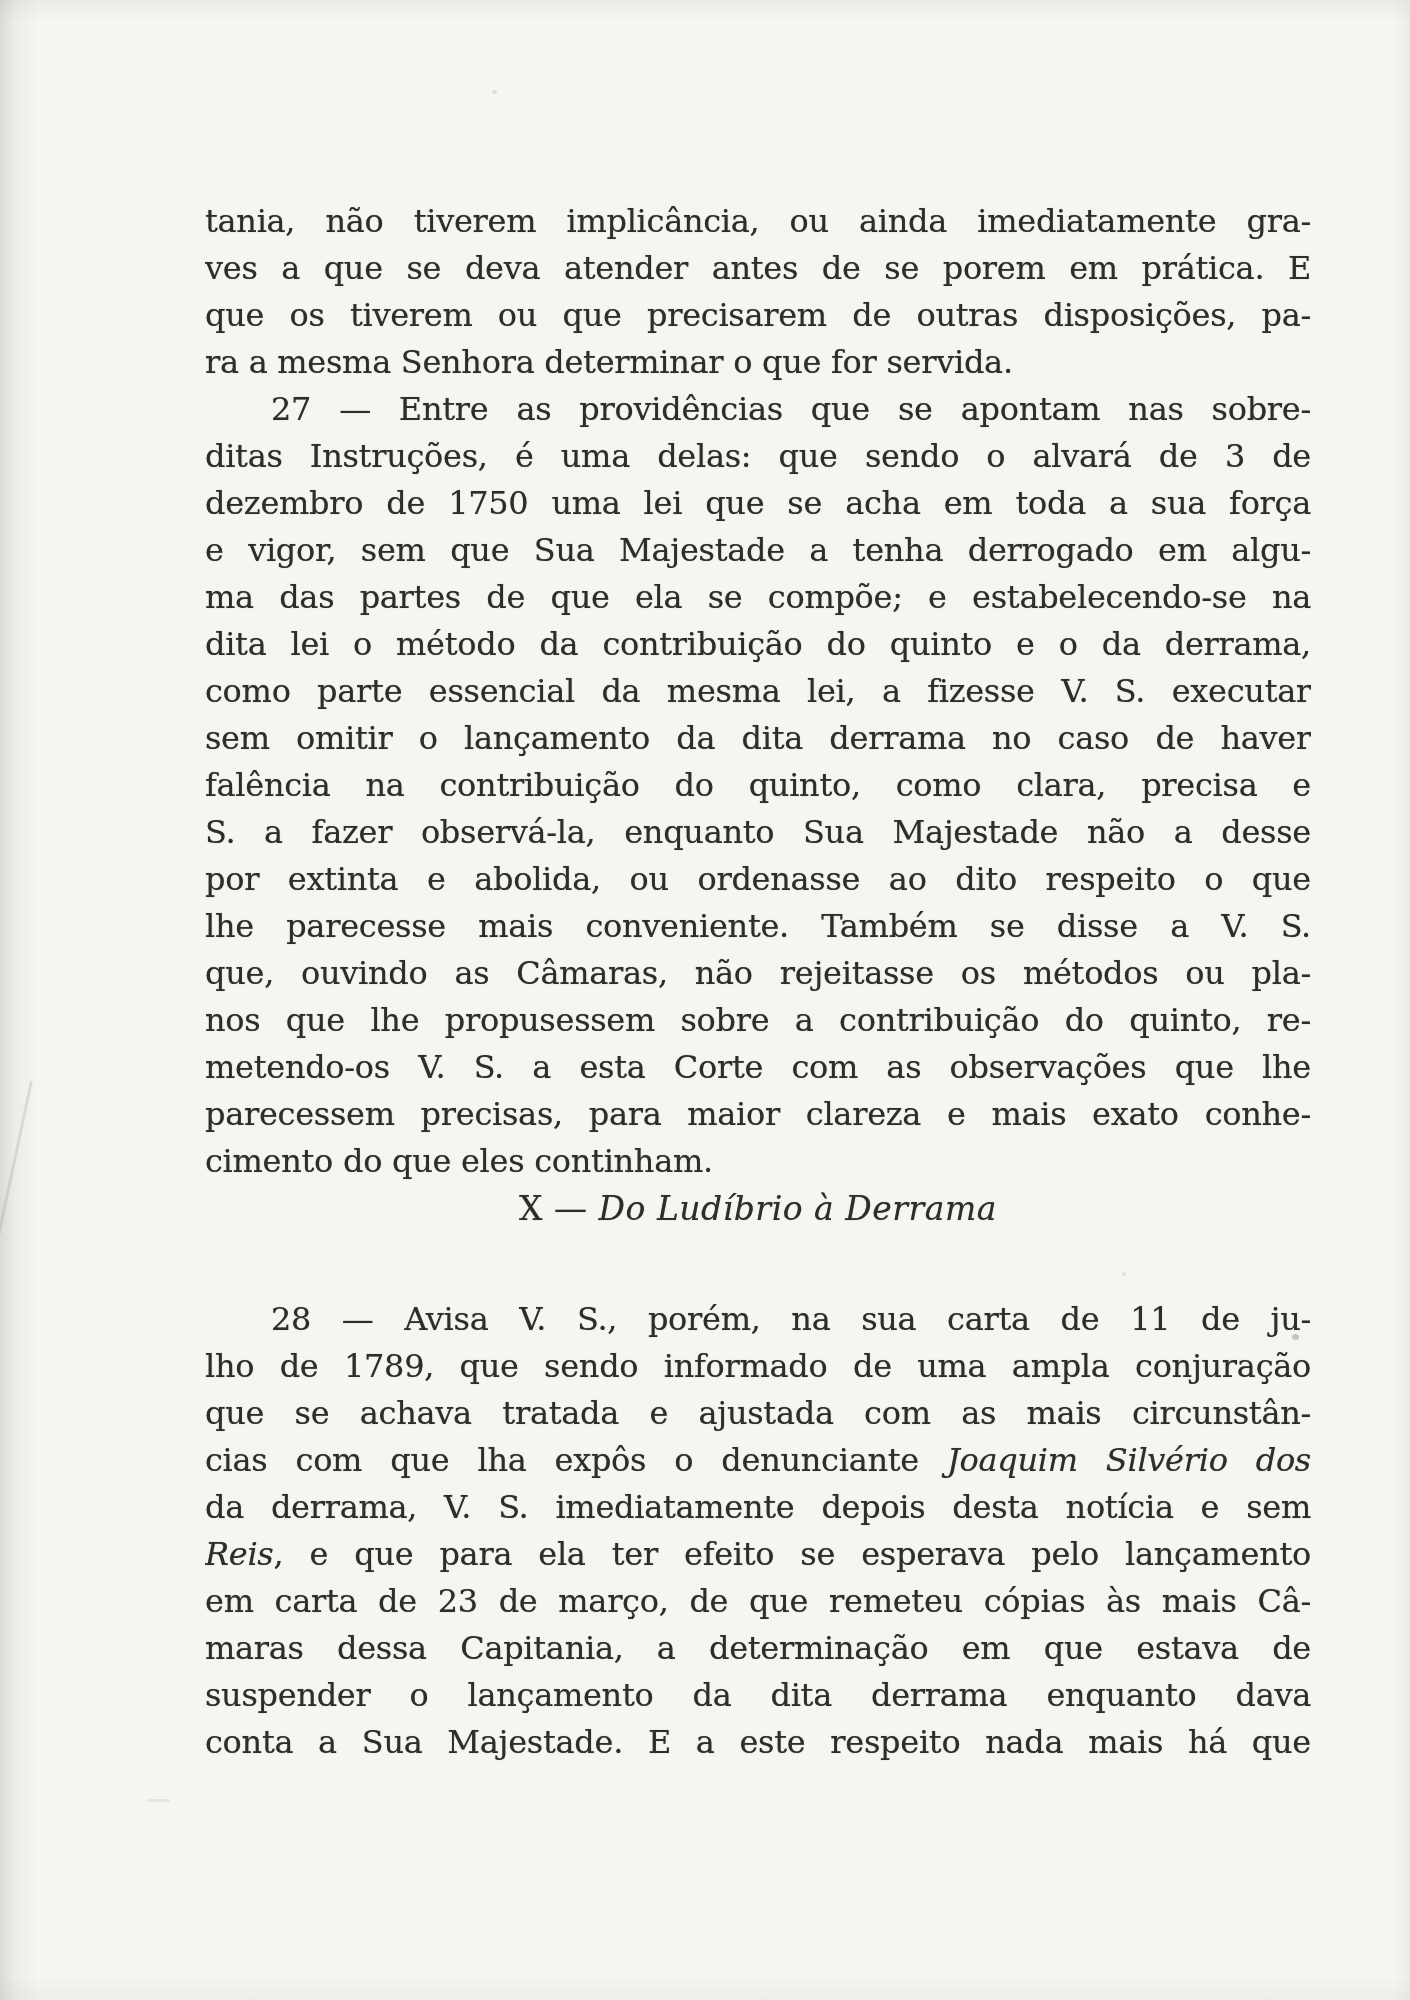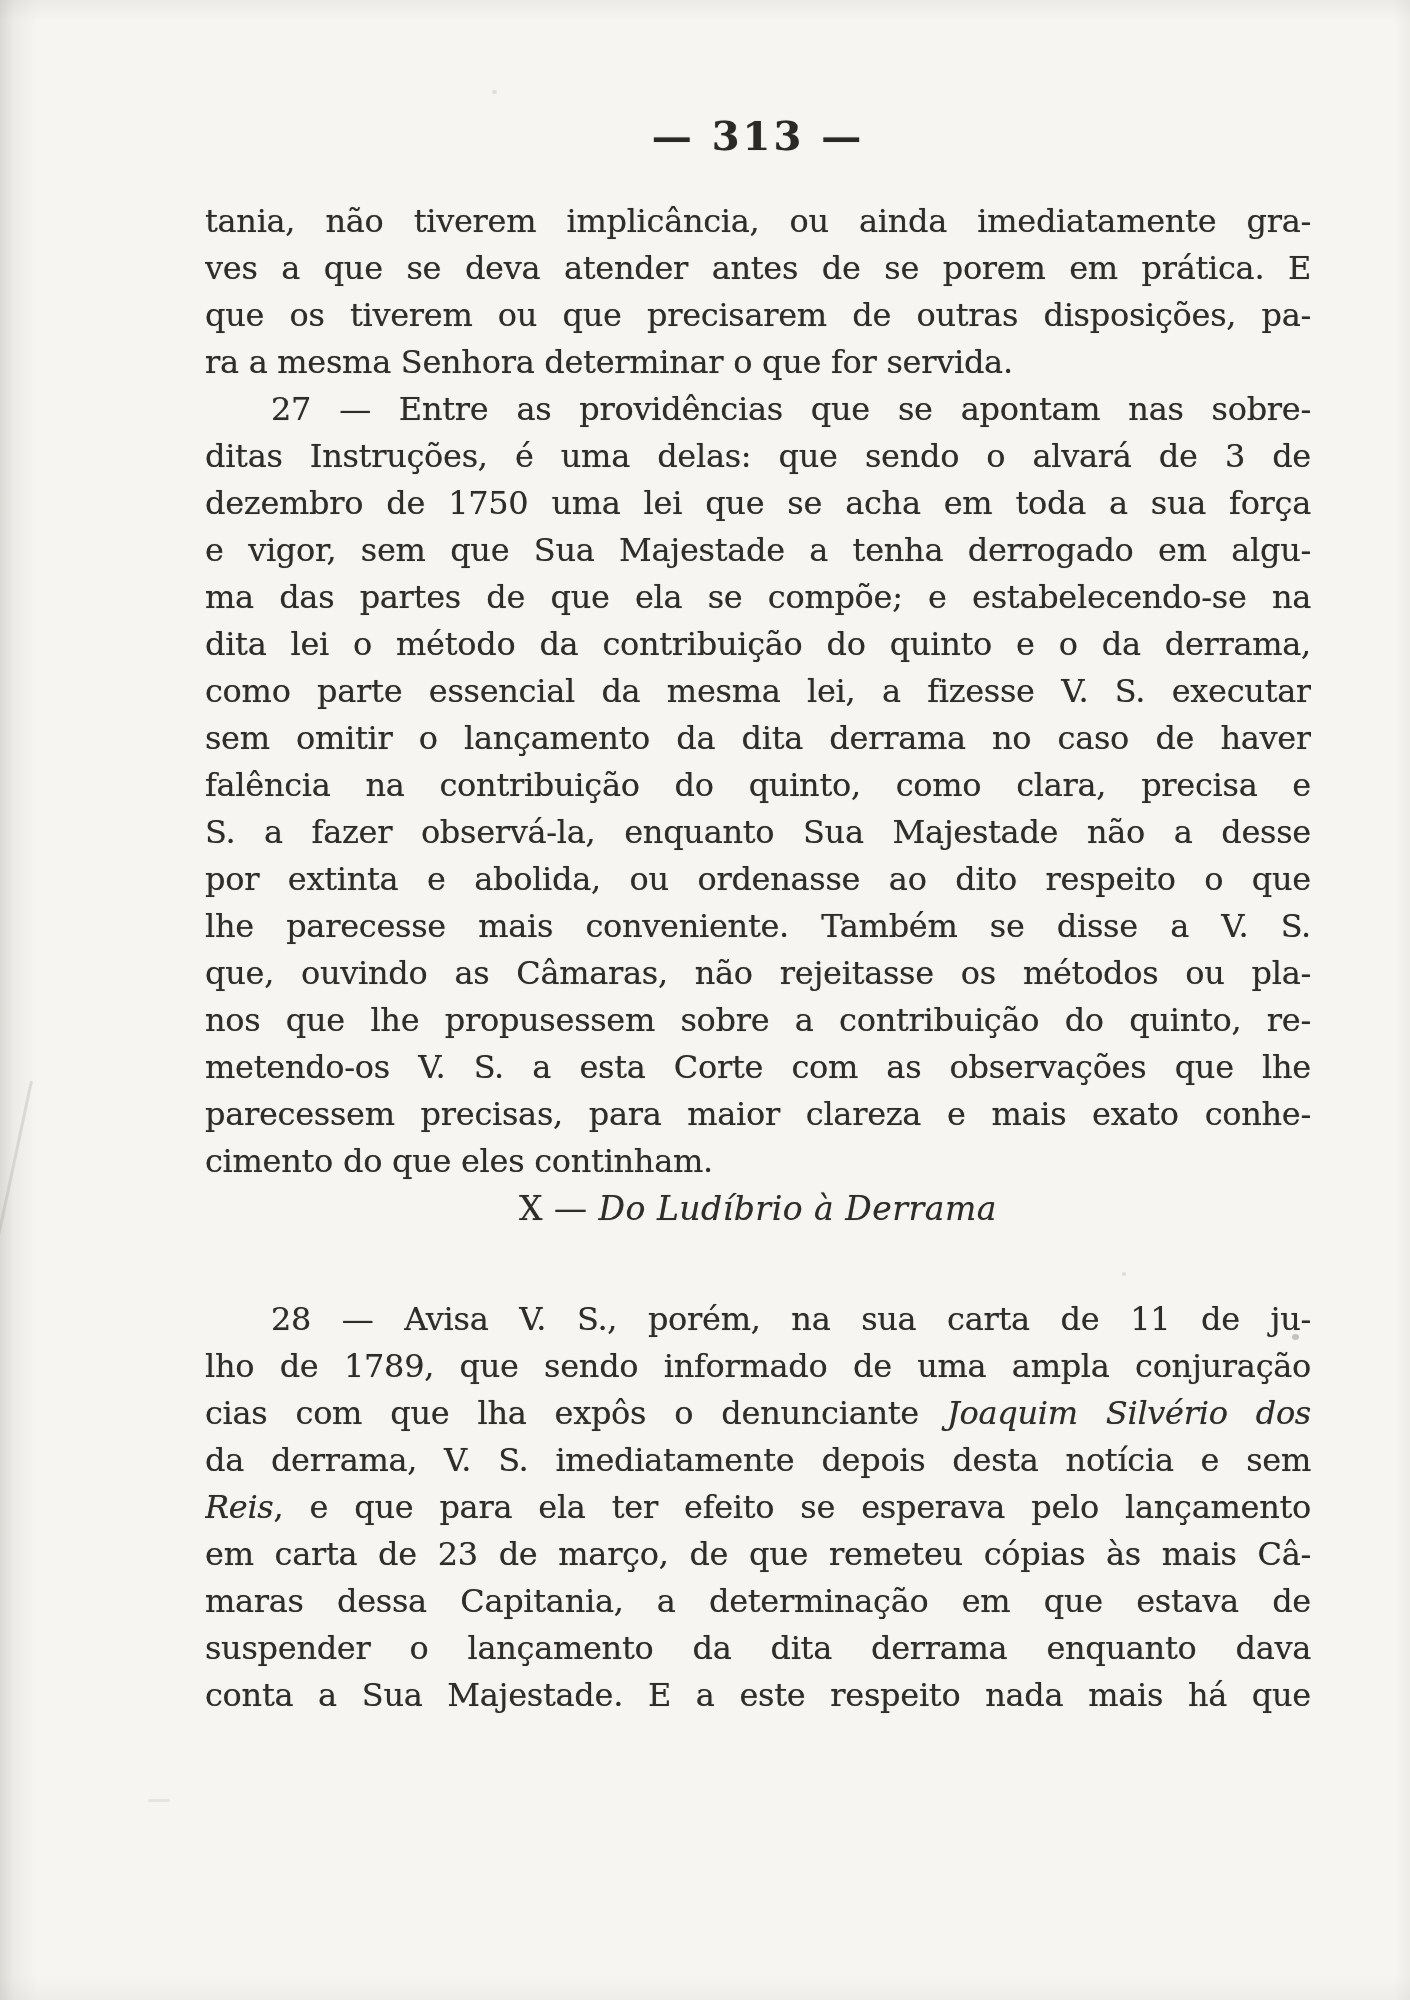--- a/index.html
+++ b/index.html
@@ -62,21 +62,20 @@
   .a1 { left: 1292px; top: 1334px; width: 7px;  height: 6px;  opacity: .45; }
   .a2 { left: 492px;  top: 90px;   width: 5px;  height: 4px;  opacity: .22; }
   .a3 { left: 1122px; top: 1272px; width: 4px;  height: 4px;  opacity: .20; }
   .a4 { left: 148px;  top: 1799px; width: 22px; height: 3px;  opacity: .15; border-radius: 2px; }
   .a5 { left: 4px;    top: 1078px; width: 3px;  height: 250px; opacity: .22; border-radius: 2px; transform: rotate(12deg); }
 </style>
 </head>
 <body>
 
 <div class="page">
-  <div class="pagenum">— 313 —</div>
 
   <div class="column">
       <div class="para">
         <div class="line"><span>tania, não tiverem implicância, ou ainda imediatamente gra-</span></div>
         <div class="line"><span>ves a que se deva atender antes de se porem em prática. E</span></div>
         <div class="line"><span>que os tiverem ou que precisarem de outras disposições, pa-</span></div>
         <div class="line last"><span>ra a mesma Senhora determinar o que for servida.</span></div>
       </div>
       <div class="para">
         <div class="line indent"><span>27 — Entre as providências que se apontam nas sobre-</span></div>
@@ -94,20 +93,21 @@
         <div class="line"><span>que, ouvindo as Câmaras, não rejeitasse os métodos ou pla-</span></div>
         <div class="line"><span>nos que lhe propusessem sobre a contribuição do quinto, re-</span></div>
         <div class="line"><span>metendo-os V. S. a esta Corte com as observações que lhe</span></div>
         <div class="line"><span>parecessem precisas, para maior clareza e mais exato conhe-</span></div>
         <div class="line last"><span>cimento do que eles continham.</span></div>
       </div>
       <div class="heading"><span>X — </span><span class="it">Do Ludíbrio à Derrama</span></div>
       <div class="para">
         <div class="line indent"><span>28 — Avisa V. S., porém, na sua carta de 11 de ju-</span></div>
         <div class="line"><span>lho de 1789, que sendo informado de uma ampla conjuração</span></div>
+        <div class="line"><span>que se achava tratada e ajustada com as mais circunstân-</span></div>
         <div class="line"><span>cias com que lha expôs o denunciante </span><span class="it">Joaquim Silvério dos</span></div>
         <div class="line"><span>da derrama, V. S. imediatamente depois desta notícia e sem</span></div>
         <div class="line"><span class="it">Reis</span><span>, e que para ela ter efeito se esperava pelo lançamento</span></div>
         <div class="line"><span>em carta de 23 de março, de que remeteu cópias às mais Câ-</span></div>
         <div class="line"><span>maras dessa Capitania, a determinação em que estava de</span></div>
         <div class="line"><span>suspender o lançamento da dita derrama enquanto dava</span></div>
         <div class="line"><span>conta a Sua Majestade. E a este respeito nada mais há que</span></div>
       </div>
     </div>
 

